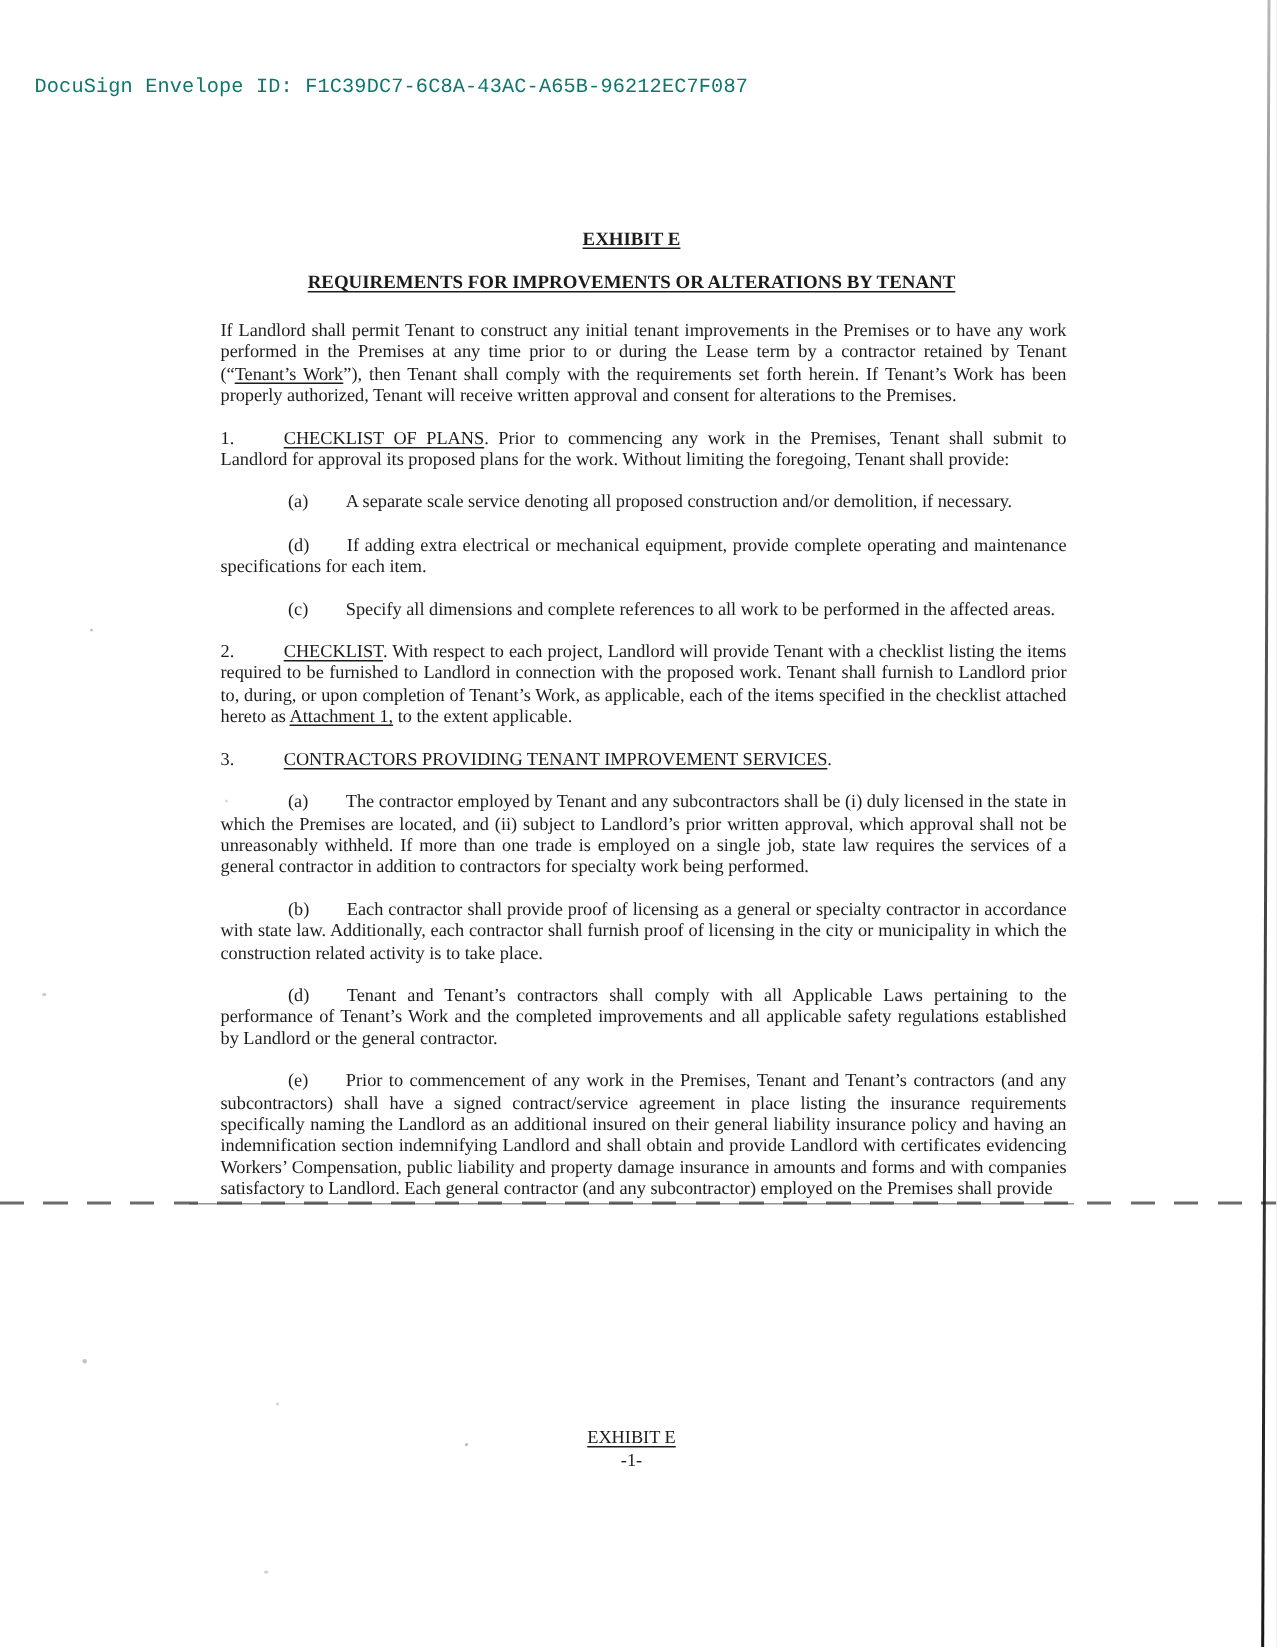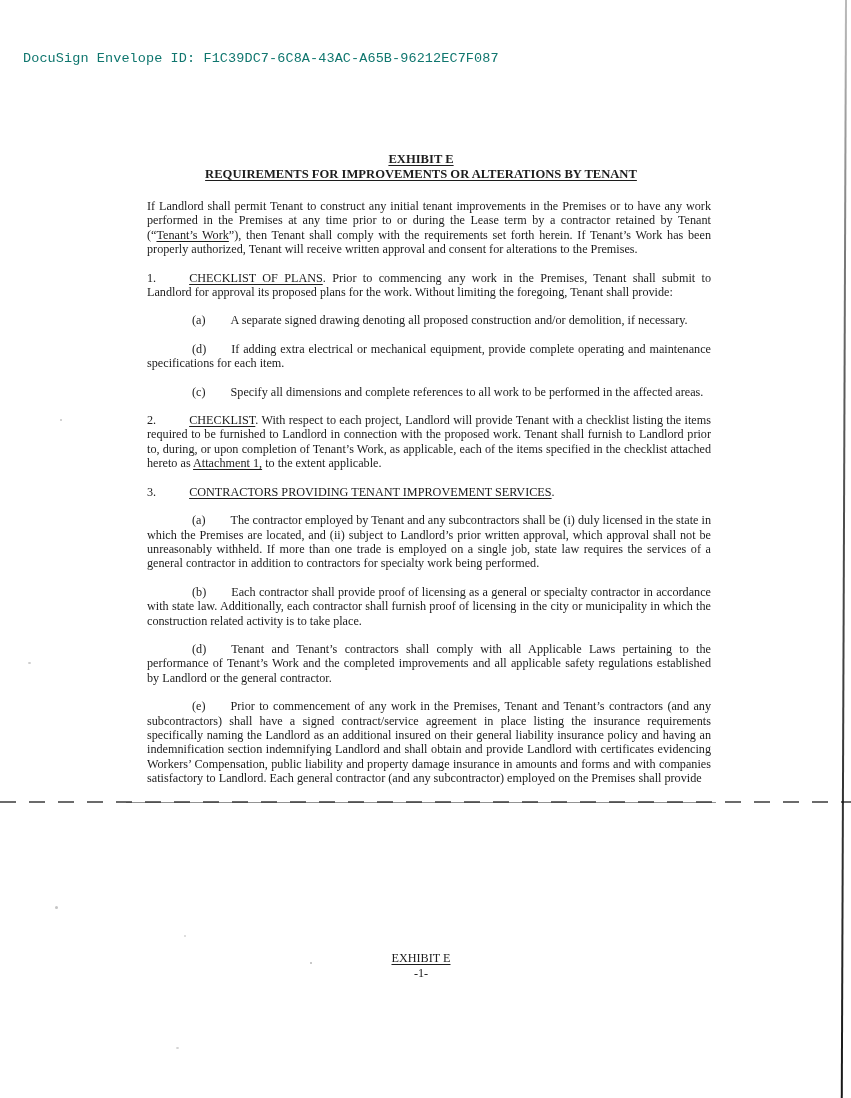--- a/index.html
+++ b/index.html
@@ -21,21 +21,21 @@
   }
   .content {
     position:absolute; top:152px; left:131px; width:580px;
     font-size:12.2px; line-height:14.4px;
     text-align:justify;
   }
   .title, .subtitle {
     margin:0; text-align:center;
     font-size:12.6px; font-weight:bold; line-height:15px;
   }
-  .subtitle { }
+  .subtitle { margin-top:14px; }
   .u { text-decoration:underline; text-underline-offset:1.5px; }
   .para { margin:14px 0 0 16px; }
   .first-para { margin-top:17px; }
   .item { text-indent:45px; }
   .tab1 { display:inline-block; width:33px; }
   .tab2 { display:inline-block; width:25px; }
   .footer {
     position:absolute; top:951px; left:131px; width:580px;
     text-align:center; font-size:12.2px; line-height:14.6px;
   }
@@ -65,21 +65,21 @@
   <div class="content">
 
     <h1 class="title u">EXHIBIT E</h1>
 
     <h2 class="subtitle u">REQUIREMENTS FOR IMPROVEMENTS OR ALTERATIONS BY TENANT</h2>
 
     <p class="para first-para"><span>If Landlord shall permit Tenant to construct any initial tenant improvements in the Premises or to have any work performed in the Premises at any time prior to or during the Lease term by a contractor retained by Tenant (“</span><span class="u">Tenant’s Work</span><span>”), then Tenant shall comply with the requirements set forth herein.  If Tenant’s Work has been properly authorized, Tenant will receive written approval and consent for alterations to the Premises.</span></p>
 
     <p class="para"><span>1.</span><span class="tab1"></span><span class="u">CHECKLIST OF PLANS</span><span>.  Prior to commencing any work in the Premises, Tenant shall submit to Landlord for approval its proposed plans for the work.  Without limiting the foregoing, Tenant shall provide:</span></p>
 
-    <p class="para item"><span>(a)</span><span class="tab2"></span><span>A separate signed drawing denoting all proposed construction and/or demolition, if necessary.</span></p>
+    <p class="para item"><span>(a)</span><span class="tab2"></span><span>A separate scale service denoting all proposed construction and/or demolition, if necessary.</span></p>
 
 
     <p class="para item"><span>(d)</span><span class="tab2"></span><span>If adding extra electrical or mechanical equipment, provide complete operating and maintenance specifications for each item.</span></p>
 
     <p class="para item"><span>(c)</span><span class="tab2"></span><span>Specify all dimensions and complete references to all work to be performed in the affected areas.</span></p>
 
 
     <p class="para"><span>2.</span><span class="tab1"></span><span class="u">CHECKLIST</span><span>.  With respect to each project, Landlord will provide Tenant with a checklist listing the items required to be furnished to Landlord in connection with the proposed work.  Tenant shall furnish to Landlord prior to, during, or upon completion of Tenant’s Work, as applicable, each of the items specified in the checklist attached hereto as </span><span class="u">Attachment 1,</span><span> to the extent applicable.</span></p>
 
     <p class="para"><span>3.</span><span class="tab1"></span><span class="u">CONTRACTORS PROVIDING TENANT IMPROVEMENT SERVICES</span><span>.</span></p>

